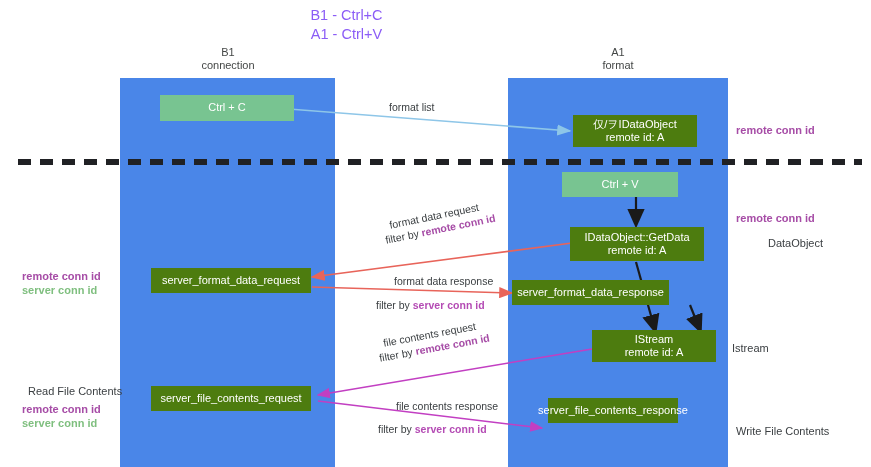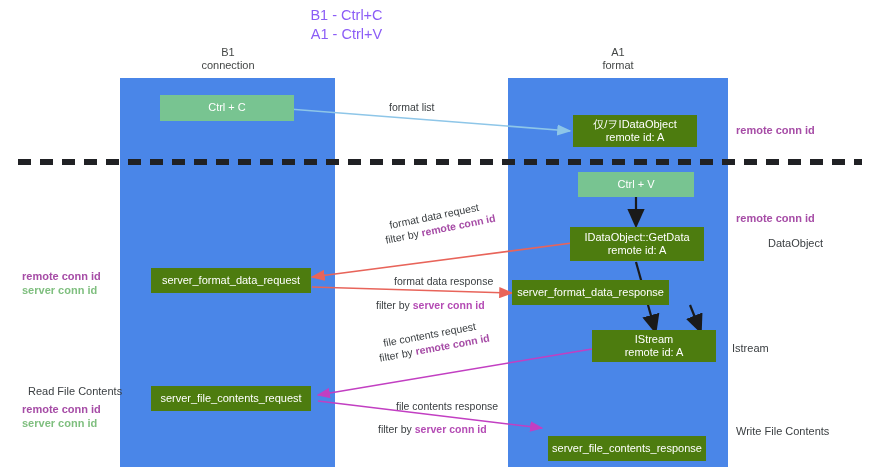--- a/index.html
+++ b/index.html
@@ -100,35 +100,35 @@
     <line x1="592" y1="349" x2="318" y2="395" stroke="#c23fc2" stroke-width="1.5" marker-end="url(#ah-mag)"></line>
 
     <line x1="318" y1="401" x2="542" y2="428" stroke="#c23fc2" stroke-width="1.5" marker-end="url(#ah-mag)"></line>
   </svg>
 
   <div class="box green" style="left:160px;top:95px;width:134px;height:26px;">Ctrl + C</div>
 
   <div class="box orange" style="left:573px;top:115px;width:124px;height:32px;">仅/ヲIDataObject
 remote id: A</div>
 
-  <div class="box green" style="left:578px;top:172px;width:116px;height:25px;">Ctrl + V</div>
+  <div class="box green" style="left:562px;top:172px;width:116px;height:25px;">Ctrl + V</div>
 
   <div class="box orange" style="left:570px;top:227px;width:134px;height:34px;">IDataObject::GetData
 remote id: A</div>
 
   <div class="box orange" style="left:151px;top:268px;width:160px;height:25px;">server_format_data_request</div>
 
   <div class="box orange" style="left:512px;top:280px;width:157px;height:25px;">server_format_data_response</div>
 
   <div class="box orange" style="left:592px;top:330px;width:124px;height:32px;">IStream
 remote id: A</div>
 
   <div class="box orange" style="left:151px;top:386px;width:160px;height:25px;">server_file_contents_request</div>
 
-  <div class="box orange" style="left:548px;top:436px;width:158px;height:25px;">server_file_contents_response</div>
+  <div class="box orange" style="left:548px;top:398px;width:130px;height:25px;">server_file_contents_response</div>
 
   <div class="edge-label" style="left:389px;top:100px;">format list</div>
 
   <div class="edge-label rot-1" style="left:388px;top:218px;">format data request</div>
   <div class="edge-label rot-1" style="left:384px;top:233px;"><span>filter by </span><span class="bold c-remote">remote conn id</span></div>
 
   <div class="edge-label" style="left:394px;top:274px;">format data response</div>
   <div class="edge-label" style="left:376px;top:298px;"><span>filter by </span><span class="bold c-server-alt">server conn id</span></div>
 
   <div class="edge-label rot-2" style="left:382px;top:336px;">file contents request</div>

